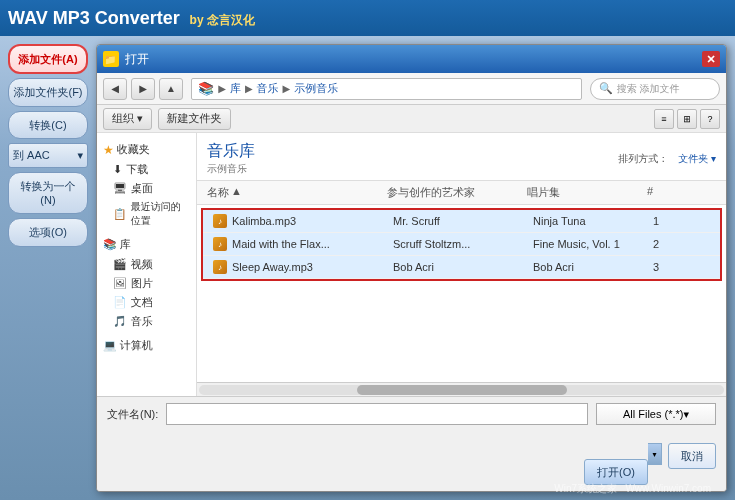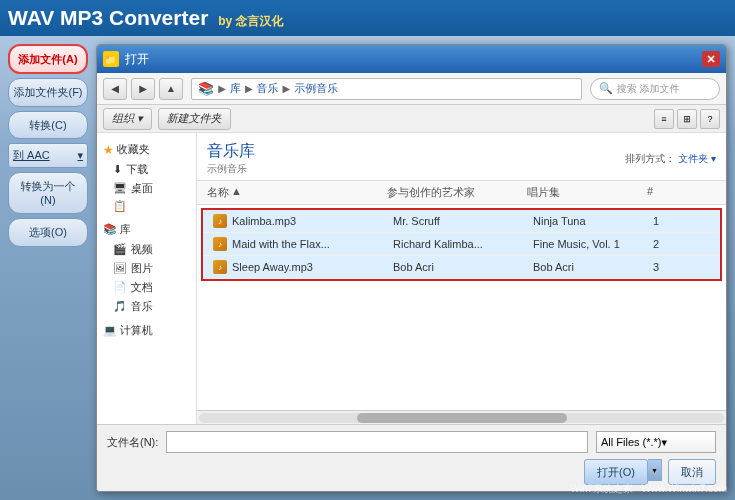--- a/index.html
+++ b/index.html
@@ -33,21 +33,21 @@
       align-items: center;
       padding: 0 8px;
       color: white;
     }
     .title-bar-text {
       font-size: 14px;
       font-weight: bold;
       color: white;
     }
     .title-bar-text .app-name {
-      font-size: 21px;
+      font-size: 18px;
     }
     .title-bar-text .by-text {
       font-size: 12px;
       color: #ffdd66;
       margin-left: 6px;
     }
 
     
     .app-body {
       display: flex;
@@ -84,21 +84,20 @@
       background: linear-gradient(180deg, #e8f0f8 0%, #c8d8ec 100%);
       border: 1px solid #7a9abf;
       border-radius: 3px;
       padding: 4px 4px;
       font-size: 11px;
       color: #1a3a5c;
       display: flex;
       align-items: center;
       justify-content: space-between;
       cursor: pointer;
-      text-decoration: underline;
     }
 
     
     .dialog-window {
       flex: 1;
       background: #f0f0f0;
       border: 1px solid #888;
       border-radius: 4px;
       display: flex;
       flex-direction: column;
@@ -219,21 +218,20 @@
       padding: 0 8px;
       background: linear-gradient(180deg, #f8f8f8 0%, #e0e0e0 100%);
       border: 1px solid #bbb;
       border-radius: 3px;
       font-size: 11px;
       color: #333;
       cursor: pointer;
       display: flex;
       align-items: center;
       gap: 3px;
-      font-style: italic;
     }
     .toolbar2-spacer { flex: 1; }
     .view-icons {
       display: flex;
       gap: 3px;
     }
     .view-icon-btn {
       width: 20px;
       height: 20px;
       background: linear-gradient(180deg, #f8f8f8 0%, #e0e0e0 100%);
@@ -316,21 +314,21 @@
     .library-header-row {
       display: flex;
       justify-content: space-between;
       align-items: center;
     }
     .sort-control {
       font-size: 10px;
       color: #555;
       display: flex;
       align-items: flex-start;
-      gap: 3px;
+      gap: 10px;
     }
     .sort-value {
       color: #1a56aa;
     }
 
     
     .col-headers {
       display: grid;
       grid-template-columns: 180px 140px 120px 40px;
       padding: 2px 10px;
@@ -409,21 +407,21 @@
       left: 30%;
     }
 
     
     .dialog-footer {
       background: #f0f0f0;
       border-top: 1px solid #ccc;
       padding: 6px 10px;
       display: flex;
       flex-direction: column;
-      gap: 6px;
+      gap: 18px;
     }
     .filename-row {
       display: flex;
       align-items: center;
       gap: 8px;
     }
     .filename-label {
       font-size: 11px;
       color: #333;
       white-space: nowrap;
@@ -438,21 +436,21 @@
     }
     .filetype-select {
       width: 120px;
       height: 22px;
       border: 1px solid #aaa;
       background: linear-gradient(180deg, white 0%, #f0f0f0 100%);
       font-size: 11px;
       padding: 0 4px;
       display: flex;
       align-items: center;
-      justify-content: flex-start;
+      justify-content: center;
       cursor: pointer;
     }
     .btn-row {
       display: flex;
       justify-content: flex-end;
       gap: 6px;
     }
     .dialog-btn {
       height: 26px;
       padding: 0 12px;
@@ -461,39 +459,40 @@
       border-radius: 3px;
       font-size: 11px;
       color: #1a3a5c;
       cursor: pointer;
       display: flex;
       align-items: center;
       gap: 3px;
     }
     .dialog-btn.primary {
       background: linear-gradient(180deg, #e0eeff 0%, #b0ccee 100%);
+      margin-top: 16px;
     }
     .btn-arrow {
       width: 14px;
       height: 22px;
       background: linear-gradient(180deg, #b0ccee 0%, #88aacc 100%);
       border: 1px solid #88aacc;
       border-left: none;
       display: flex;
       align-items: center;
       justify-content: center;
       cursor: pointer;
       font-size: 8px;
     }
 
     
     .watermark {
       position: absolute;
       bottom: 4px;
-      right: 8px;
+      right: 24px;
       color: rgba(255,255,255,0.7);
       font-size: 10px;
     }
   </style>
 </head>
 <body>
 
 <div class="app-window">
 
   <div class="title-bar">
@@ -568,20 +567,21 @@
             <div class="nav-tree-item">
               <span>⬇</span>
               <span>下载</span>
             </div>
             <div class="nav-tree-item">
               <span>🖥</span>
               <span>桌面</span>
             </div>
             <div class="nav-tree-item">
               <span>📋</span>
+              <span style="font-size:10px;">最近访问的位置</span>
             </div>
           </div>
           <div class="nav-section">
             <div class="nav-section-header">
               <span>📚</span>
               <span>库</span>
             </div>
             <div class="nav-tree-item">
               <span>🎬</span>
               <span>视频</span>
@@ -643,21 +643,21 @@
                 <div class="file-cell">Mr. Scruff</div>
                 <div class="file-cell">Ninja Tuna</div>
                 <div class="file-cell">1</div>
               </div>
 
               <div class="file-row" style="background:#ddeeff;">
                 <div class="file-name">
                   <div class="music-icon">♪</div>
                   <span>Maid with the Flax...</span>
                 </div>
-                <div class="file-cell">Richard Kalimba...</div>
+                <div class="file-cell">Scruff Stoltzm...</div>
                 <div class="file-cell">Fine Music, Vol. 1</div>
                 <div class="file-cell">2</div>
               </div>
 
               <div class="file-row" style="background:#ddeeff;">
                 <div class="file-name">
                   <div class="music-icon">♪</div>
                   <span>Sleep Away.mp3</span>
                 </div>
                 <div class="file-cell">Bob Acri</div>

